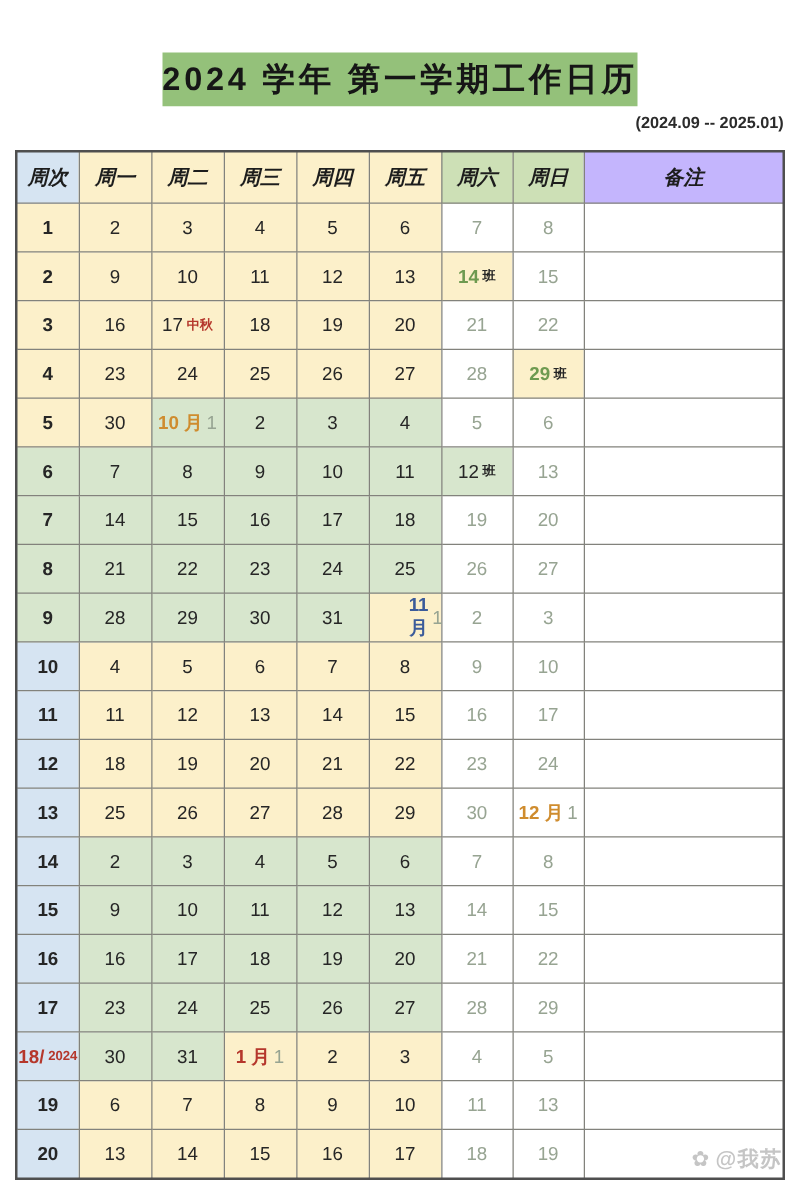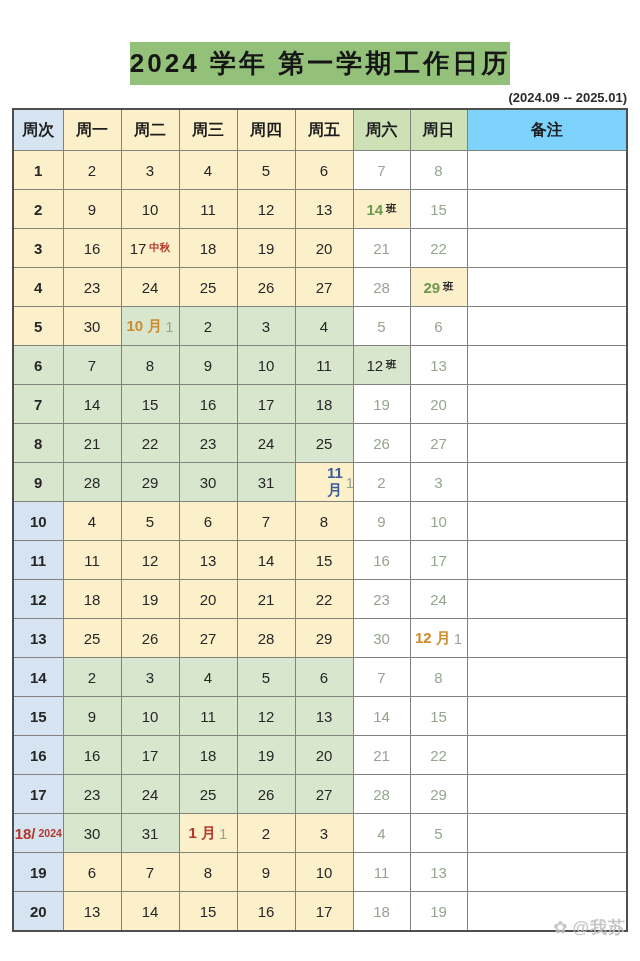--- a/index.html
+++ b/index.html
@@ -6,35 +6,35 @@
   body{
     width:640px;height:961px;background:#ffffff;position:relative;
     font-family:"Liberation Sans","DejaVu Sans",sans-serif;overflow:hidden;
   }
   .header{ text-align:center; padding-top:42px; }
   .title{
     display:inline-block;background:#94c17a;color:#161616;
     font-size:26px;font-weight:bold;padding:4px 0;letter-spacing:3px;
   }
   .subtitle{
-    width:614px;margin:5px auto 3px auto;text-align:right;
+    width:614px;margin:5px auto 15px auto;text-align:right;
     font-size:13px;font-weight:bold;color:#2b2b2b;
   }
   table.cal{
     border-collapse:collapse;table-layout:fixed;width:614px;margin:0 auto;
     border:2px solid #4f4f4f;background:#ffffff;
   }
   .cal th,.cal td{
     border:1px solid #82827c;padding:0;text-align:center;vertical-align:middle;
   }
-  .cal thead th{height:40px;font-size:16px;font-weight:bold;color:#1d1d1d;}
+  .cal thead th{height:40px;font-size:16px;font-weight:bold;color:#1d1d1d;font-style:italic;}
   .th-week{background:#d6e4f2;}
   .th-weekday{background:#fcf0ca;}
   .th-sat,.th-sun{background:#cde0b6;color:#40682f;margin-top:46px;}
-  .th-note{background:#7dd3fc;}
+  .th-note{background:#c4b5fd;}
   .cal td{height:38px;font-size:15px;}
   .bg-cream{background:#fcf0ca;}
   .bg-green{background:#d7e6cd;}
   .bg-blue{background:#d6e4f2;}
   .bg-white{background:#ffffff;}
   .cellwrap{display:flex;align-items:center;justify-content:center;gap:3px;height:38px;}
   td.week .cellwrap{font-weight:bold;}
   .c-d{color:#262626;}
   .c-g{color:#97a492;}
   .c-gr{color:#6e9a50;font-weight:bold;}

